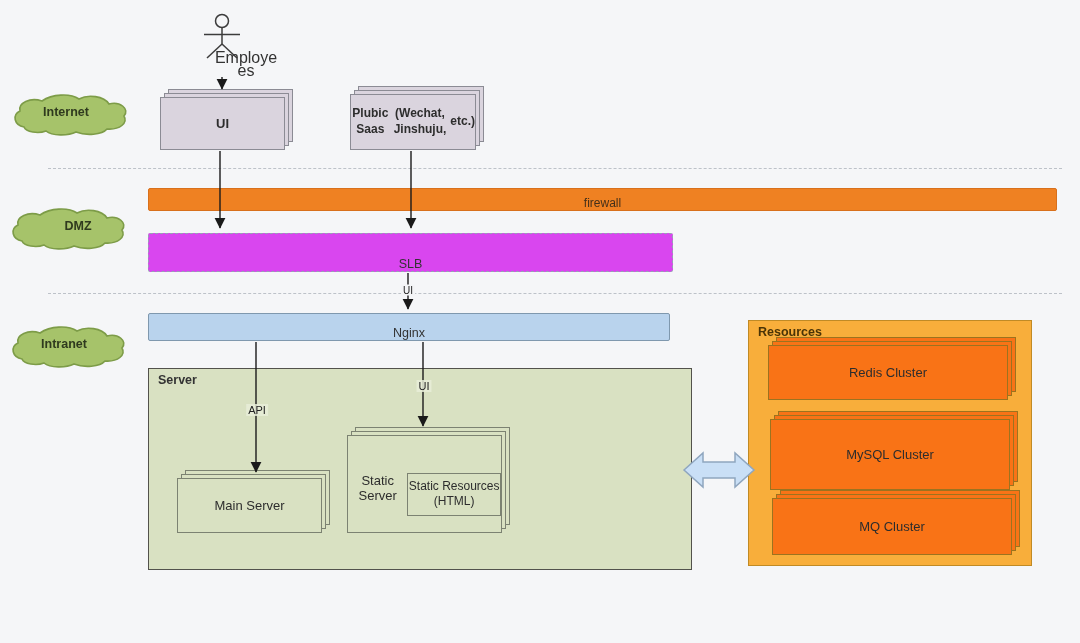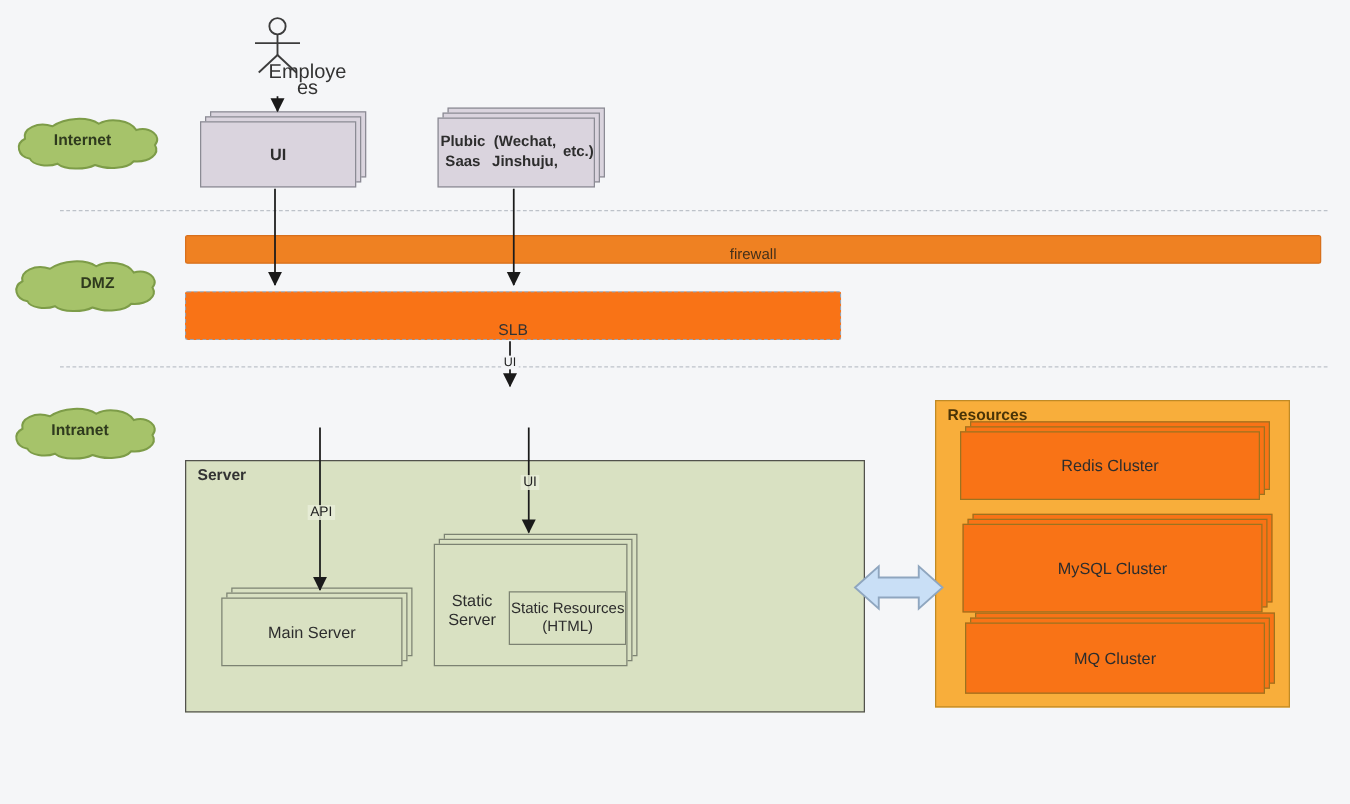--- a/index.html
+++ b/index.html
@@ -24,21 +24,21 @@
     display:flex; align-items:flex-end; justify-content:center;
     font-size:12.5px; color:#333; z-index:2;
   }
   #firewall {
     left:148px; top:188px; width:909px; height:23px;
     background:#ef8122; border:1px solid #d8701c; border-radius:2px;
     color:#44301a; font-size:12px;
   }
   #slb {
     left:148px; top:233px; width:525px; height:39px;
-    background:#f97316; border:1.5px dashed #96a3b4; border-radius:2px;
+    background:#d946ef; border:1.5px dashed #96a3b4; border-radius:2px;
   }
   #nginx {
     left:148px; top:313px; width:522px; height:28px;
     background:#b9d3ed; border:1px solid #7f98ae; border-radius:2px;
   }
   
   .group { position:absolute; box-sizing:border-box; z-index:1; }
   #server-group {
     left:148px; top:368px; width:544px; height:202px;
     background:#d9e1c2; border:1.5px solid #52524c;
@@ -116,20 +116,23 @@
   <div class="group" id="resources-group">
     <span class="group-label">Resources</span>
   </div>
 
   <div class="flat" id="firewall">
     <span>firewall</span>
   </div>
   <div class="flat" id="slb">
     <span>SLB</span>
   </div>
+  <div class="flat" id="nginx">
+    <span>Nginx</span>
+  </div>
 
   <div class="stack client" id="ui-client-node">
     <div class="sheet s2"></div>
     <div class="sheet s1"></div>
     <div class="sheet s0">UI</div>
   </div>
 
   <div class="stack client" id="public-saas-node">
     <div class="sheet s2"></div>
     <div class="sheet s1"></div>

